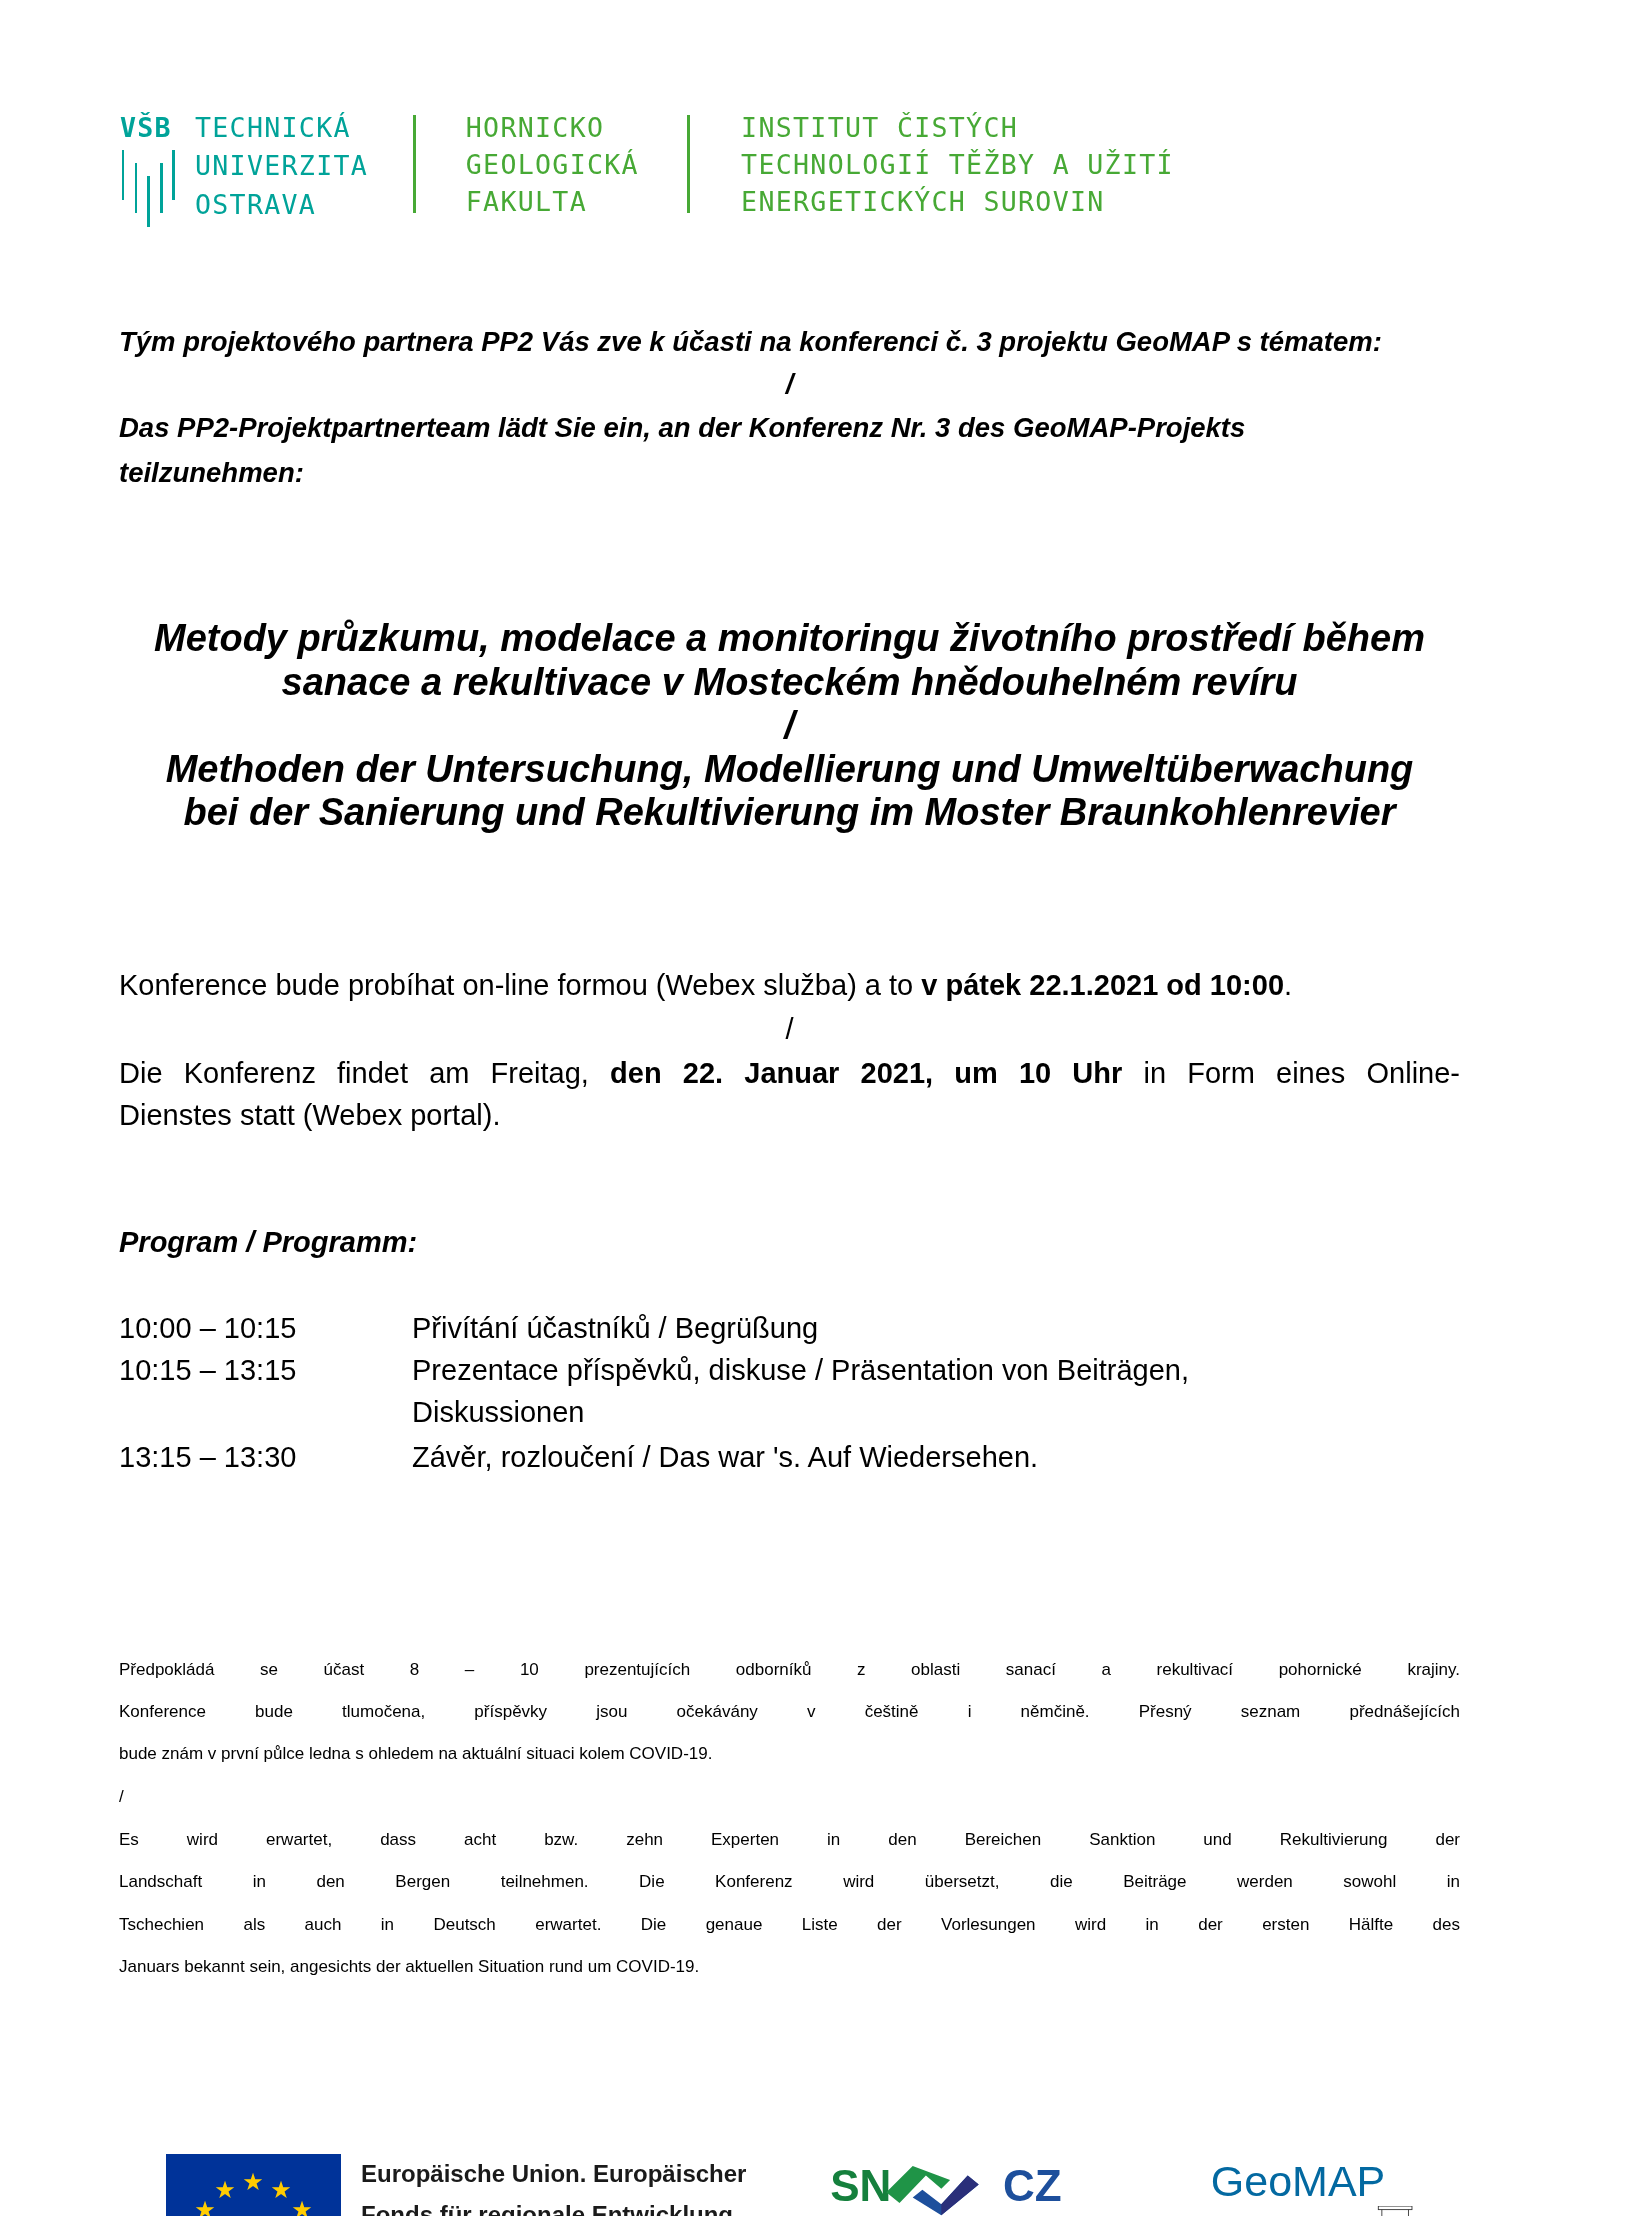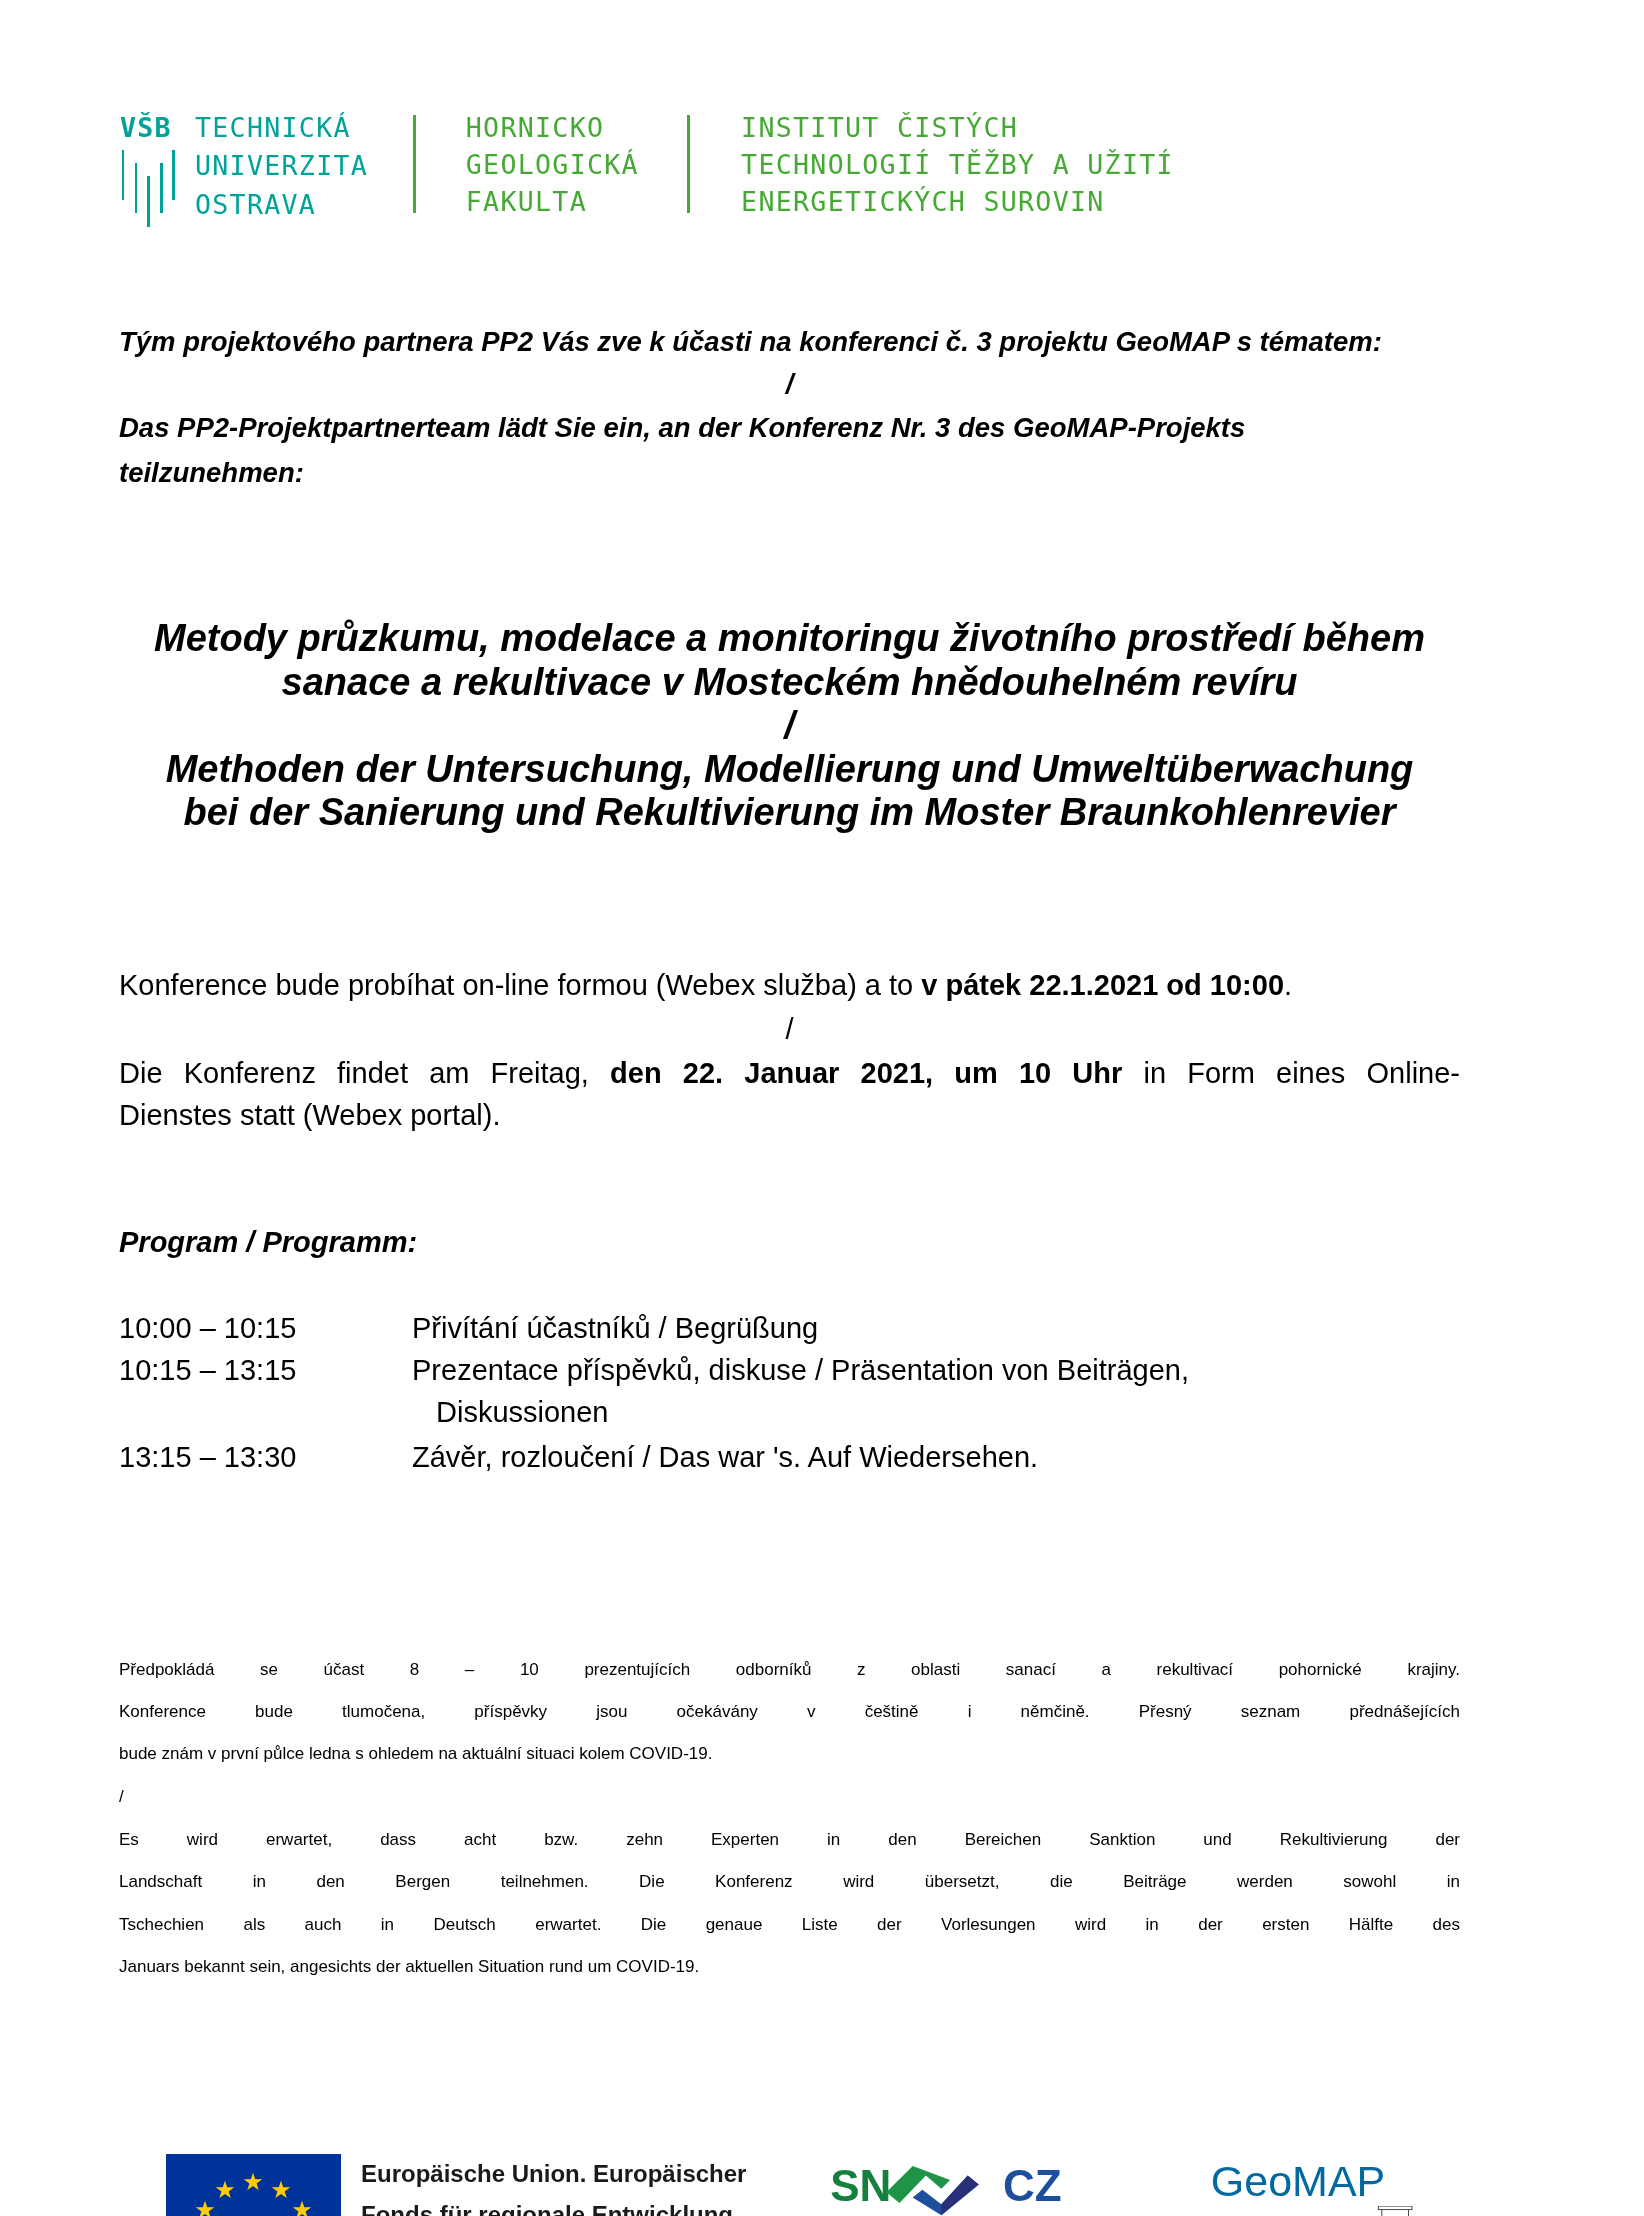--- a/index.html
+++ b/index.html
@@ -92,21 +92,21 @@
 </div>
 <div class="abs body" style="top:1099px;">Dienstes statt (Webex portal).</div>
 
 <div class="abs body italic-bold" style="top:1226px;">Program / Programm:</div>
 
 <div class="abs prog-time" style="top:1312px;">10:00 – 10:15</div>
 <div class="abs prog-desc" style="top:1312px;">Přivítání účastníků / Begrüßung</div>
 
 <div class="abs prog-time" style="top:1354px;">10:15 – 13:15</div>
 <div class="abs prog-desc" style="top:1354px;">Prezentace příspěvků, diskuse / Präsentation von Beiträgen,</div>
-<div class="abs prog-desc" style="top:1396px;margin-left:24px;">Diskussionen</div>
+<div class="abs prog-desc" style="top:1396px;">Diskussionen</div>
 
 <div class="abs prog-time" style="top:1441px;">13:15 – 13:30</div>
 <div class="abs prog-desc" style="top:1441px;">Závěr, rozloučení / Das war 's. Auf Wiedersehen.</div>
 
 <div class="abs small justify-line" style="top:1660px;">Předpokládá se účast 8 – 10 prezentujících odborníků z oblasti sanací a rekultivací pohornické krajiny.</div>
 <div class="abs small justify-line" style="top:1702px;">Konference bude tlumočena, příspěvky jsou očekávány v češtině i němčině. Přesný seznam přednášejících</div>
 <div class="abs small" style="top:1744px; left:119px;">bude znám v první půlce ledna s ohledem na aktuální situaci kolem COVID-19.</div>
 <div class="abs small" style="top:1787px; left:119px;">/</div>
 <div class="abs small justify-line" style="top:1830px;">Es wird erwartet, dass acht bzw. zehn Experten in den Bereichen Sanktion und Rekultivierung der</div>
 <div class="abs small justify-line" style="top:1872px;">Landschaft in den Bergen teilnehmen. Die Konferenz wird übersetzt, die Beiträge werden sowohl in</div>

